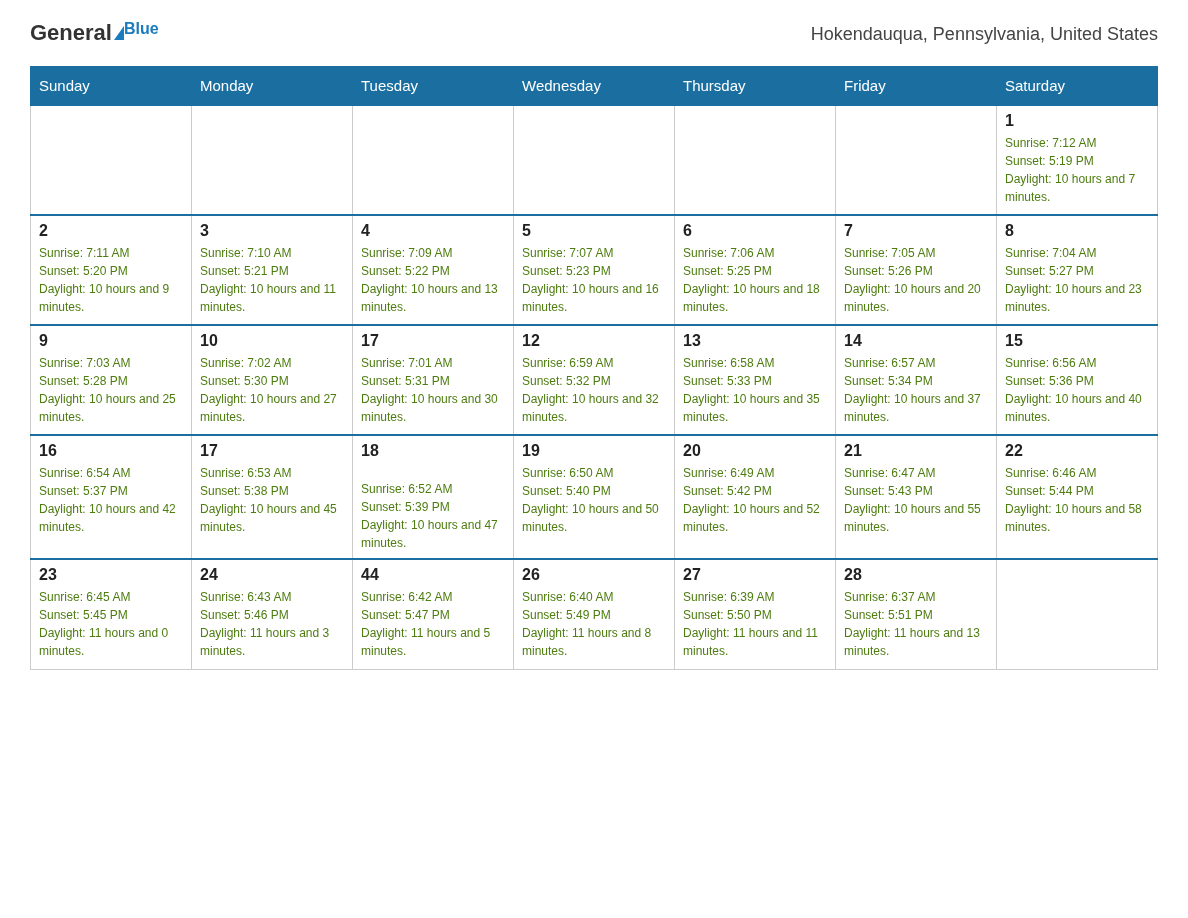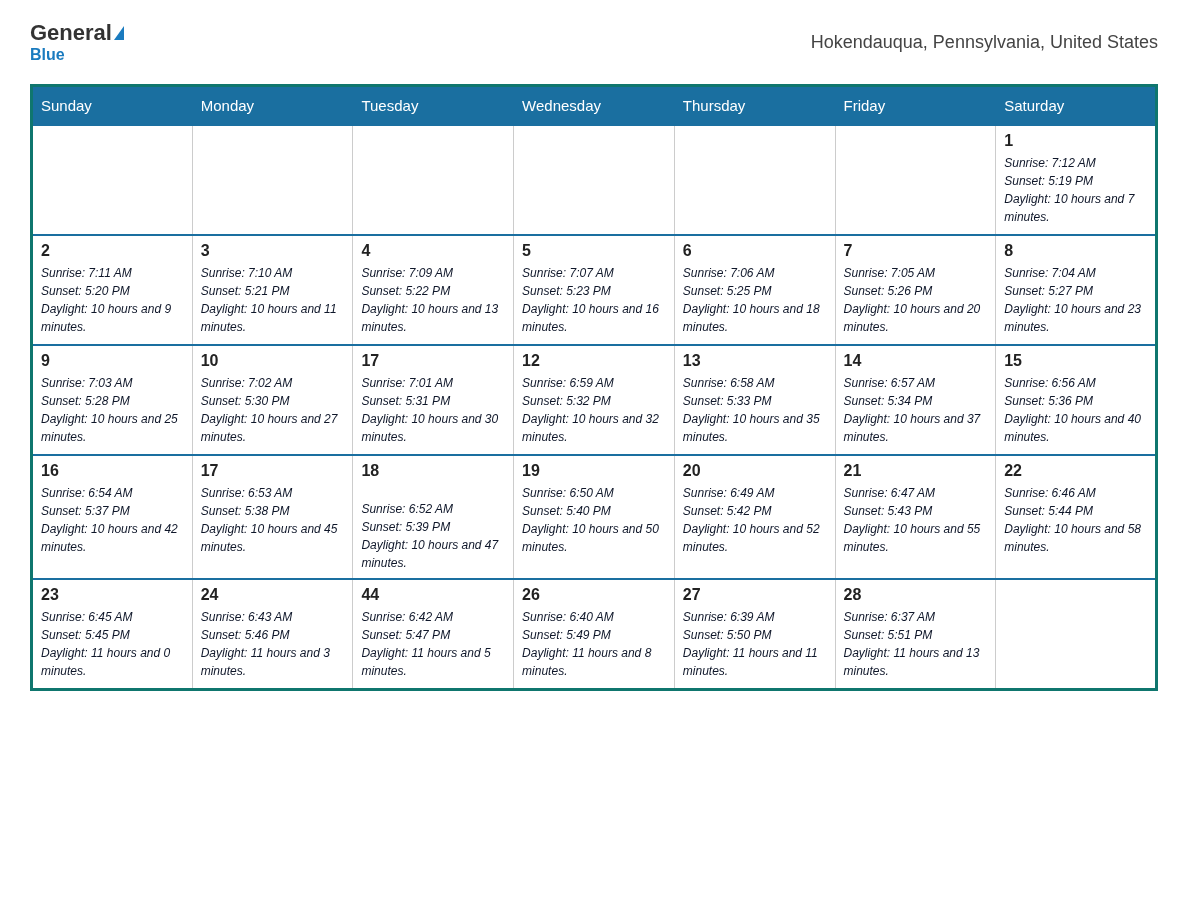--- a/index.html
+++ b/index.html
@@ -10,21 +10,21 @@
       color: #333;
     }
     .header {
       display: flex;
       justify-content: space-between;
       align-items: flex-start;
       margin-bottom: 20px;
     }
     .logo {
       display: flex;
-      flex-direction: column;
+      flex-direction: row;
       align-items: flex-start;
       justify-content: center;
     }
     .logo-general {
       font-size: 22px;
       font-weight: bold;
       color: #333;
     }
     .logo-blue {
       font-size: 16px;
@@ -45,26 +45,26 @@
     }
     .month-title {
       font-size: 42px;
       font-weight: bold;
       color: #222;
       line-height: 1.1;
     }
     .location {
       font-size: 18px;
       color: #444;
-      margin-top: 12px;
+      margin-top: 4px;
     }
     .calendar {
       width: 100%;
       border-collapse: collapse;
-      border: 3px solid #0f766e;
+      border: 1px solid #0f766e;
     }
     .calendar th {
       background-color: #1a6fa0;
       color: #fff;
       padding: 10px 8px;
       font-size: 15px;
       font-weight: normal;
       text-align: left;
       border: 1px solid #1a6fa0;
     }
@@ -78,23 +78,22 @@
     }
     .day-number {
       font-size: 16px;
       font-weight: bold;
       color: #222;
       display: block;
       margin-bottom: 4px;
     }
     .day-info {
       font-size: 12px;
-      color: #0f172a;
+      color: #4d7c0f;
       line-height: 1.5;
-      font-style: italic;
     }
     .week-row td {
       border-top: 2px solid #1a6fa0;
     }
   </style>
 </head>
 <body>
 
 <div class="header">
   <div class="logo">

